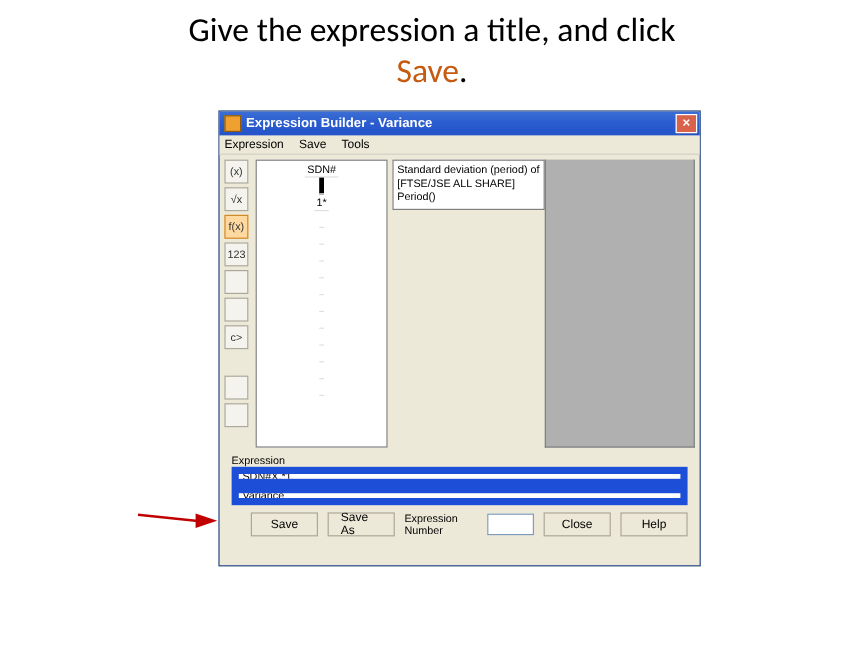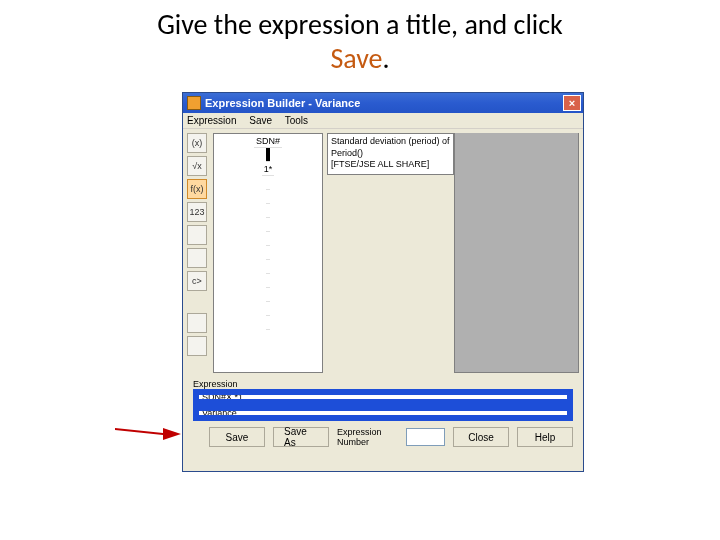--- a/index.html
+++ b/index.html
@@ -238,22 +238,22 @@
       <div class="list-row"></div>
       <div class="list-row"></div>
       <div class="list-row"></div>
       <div class="list-row"></div>
       <div class="list-row"></div>
     </div>
 
     <div class="right-pane">
       <div class="preview-text">
         <div>Standard deviation (period) of</div>
+        <div>[FTSE/JSE ALL SHARE]</div>
         <div>Period()</div>
-        <div>[FTSE/JSE ALL SHARE]</div>
       </div>
       <div class="preview-gray"></div>
     </div>
   </div>
 
   <div class="lower-form">
     <div class="fld-label">Expression</div>
     <input class="fld-input" value="SDN#X,*1" style="">
     <input class="fld-input" value="Variance" style="">
   </div>

